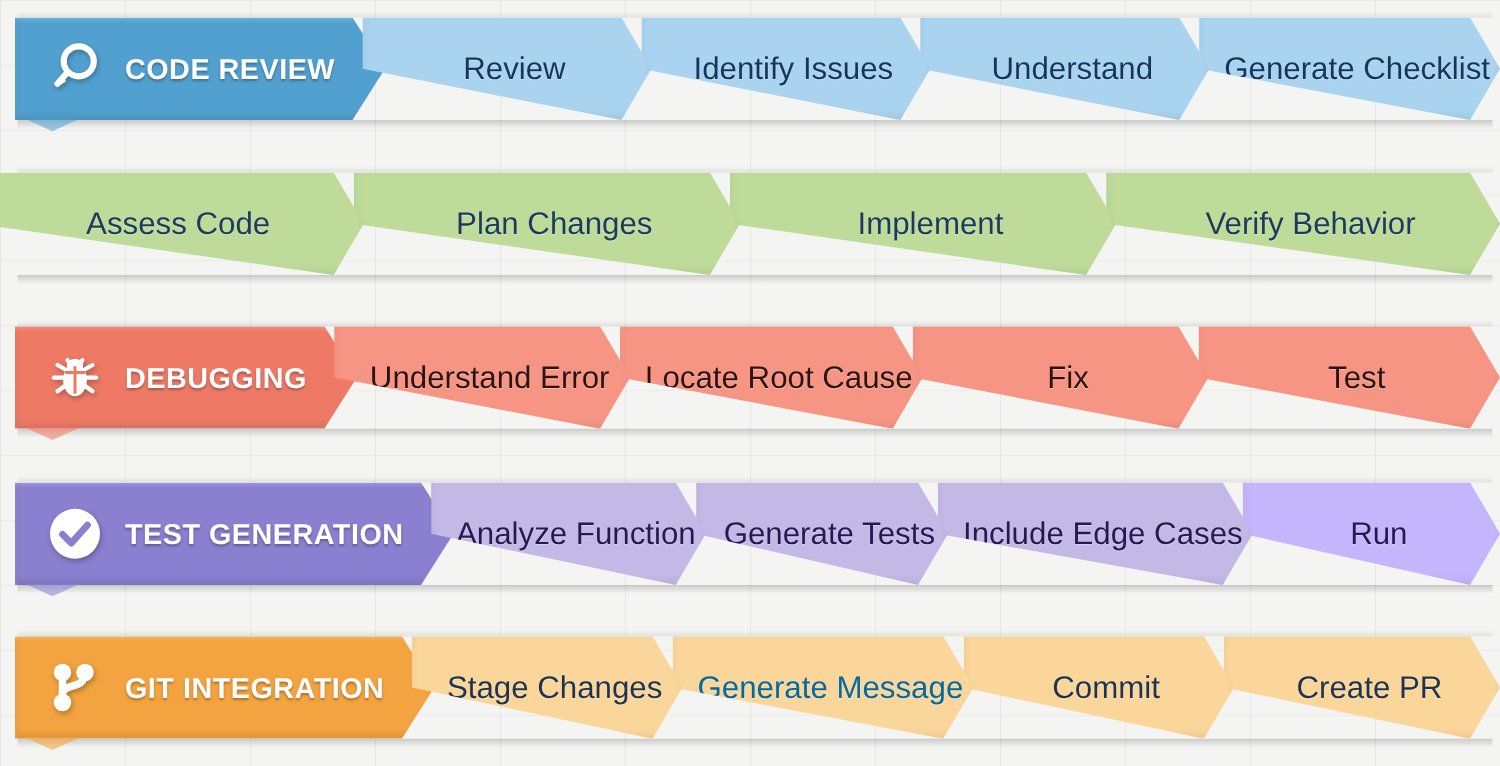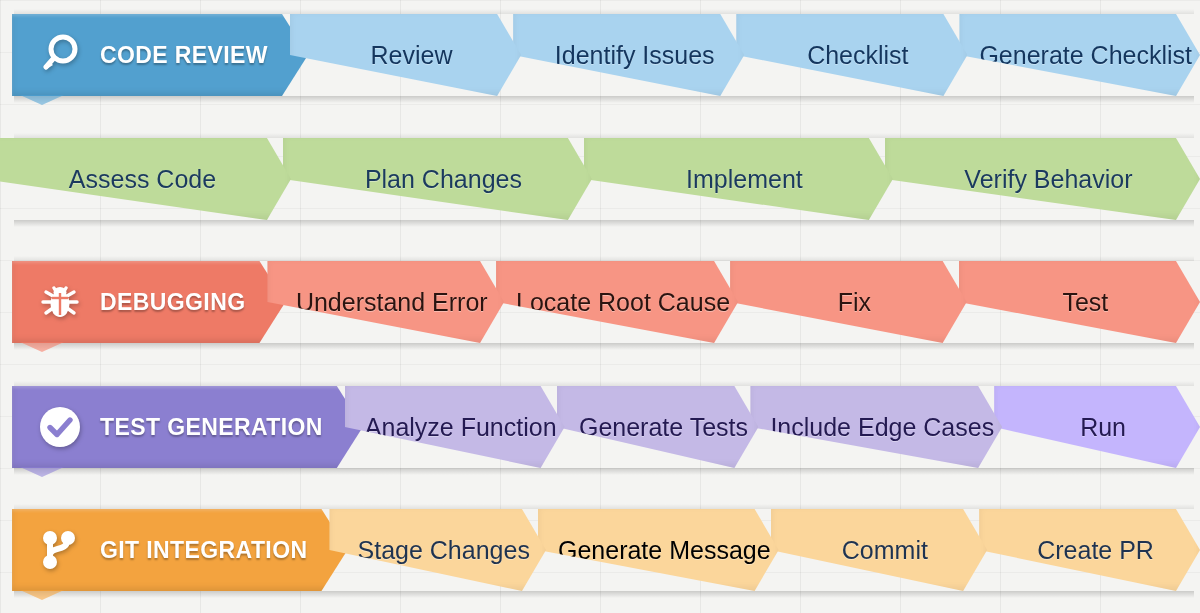--- a/index.html
+++ b/index.html
@@ -174,21 +174,21 @@
         <div class="fold" style="border-top-color: rgb(82, 160, 207);"></div>
       </div>
       <div class="steps">
         <div class="step" style="background: rgb(169, 211, 239); z-index: 10;">
           <span class="step-label" style="color: rgb(20, 54, 94);">Review</span>
         </div>
         <div class="step" style="background: rgb(169, 211, 239); z-index: 9;">
           <span class="step-label" style="color: rgb(20, 54, 94);">Identify Issues</span>
         </div>
         <div class="step" style="background: rgb(169, 211, 239); z-index: 8;">
-          <span class="step-label" style="color: rgb(20, 54, 94);">Checklist</span>
+          <span class="step-label" style="color: rgb(20, 54, 94);">Understand</span>
         </div>
         <div class="step last" style="background: rgb(169, 211, 239); z-index: 7;">
           <span class="step-label" style="color: rgb(20, 54, 94);">Generate Checklist</span>
         </div>
       </div>
     </div>
     <div class="row row-r2">
       <div class="steps">
         <div class="step" style="background: rgb(190, 219, 154); z-index: 10;">
           <span class="step-label" style="color: rgb(27, 58, 94);">Assess Code</span>
@@ -288,21 +288,21 @@
           </span>
           <span class="hdr-title">GIT INTEGRATION</span>
         </div>
         <div class="fold" style="border-top-color: rgb(243, 163, 63);"></div>
       </div>
       <div class="steps">
         <div class="step" style="background: rgb(251, 214, 155); z-index: 10;">
           <span class="step-label" style="color: rgb(31, 51, 80);">Stage Changes</span>
         </div>
         <div class="step" style="background: rgb(251, 214, 155); z-index: 9;">
-          <span class="step-label" style="color: #000000;">Generate Message</span>
+          <span class="step-label" style="color: #0369a1;">Generate Message</span>
         </div>
         <div class="step" style="background: rgb(251, 214, 155); z-index: 8;">
           <span class="step-label" style="color: rgb(31, 51, 80);">Commit</span>
         </div>
         <div class="step last" style="background: rgb(251, 214, 155); z-index: 7;">
           <span class="step-label" style="color: rgb(31, 51, 80);">Create PR</span>
         </div>
       </div>
     </div>
   </div>

